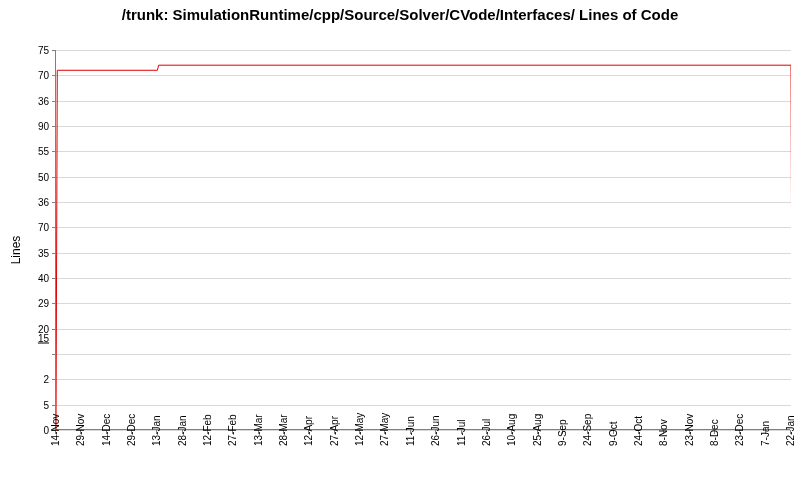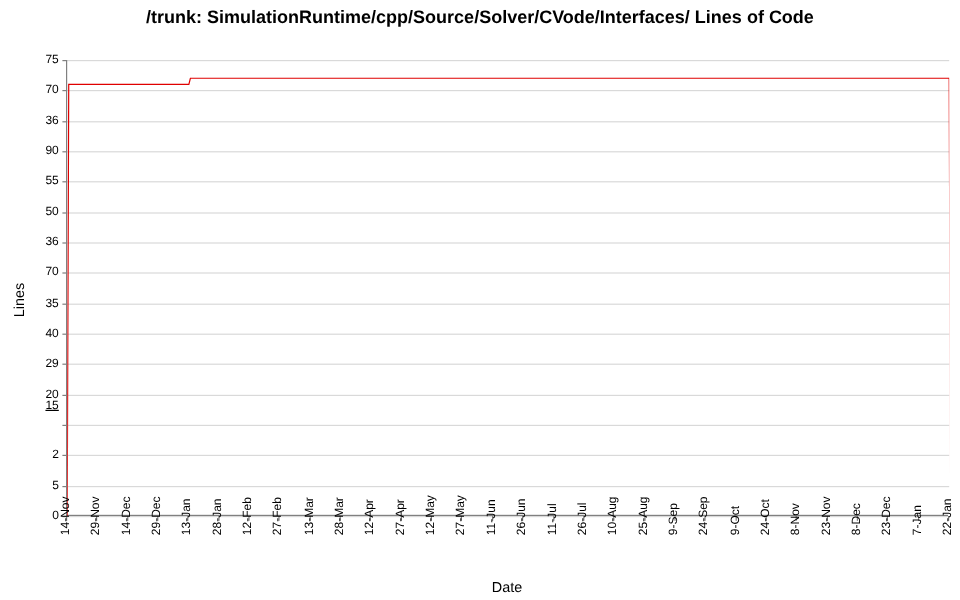--- a/index.html
+++ b/index.html
@@ -251,15 +251,14 @@
       <div class="x-tick-mark" style="left: 658.966px;"></div>
       <div class="x-tick" style="left: 658.966px;">8-Dec</div>
       <div class="x-tick-mark" style="left: 684.31px;"></div>
       <div class="x-tick" style="left: 684.31px;">23-Dec</div>
       <div class="x-tick-mark" style="left: 709.655px;"></div>
       <div class="x-tick" style="left: 709.655px;">7-Jan</div>
       <div class="x-tick-mark" style="left: 735px;"></div>
       <div class="x-tick" style="left: 735px;">22-Jan</div>
     </div>
 
-  <div class="xlabel">Date</div>
 
 </div>
 
 </body></html>

